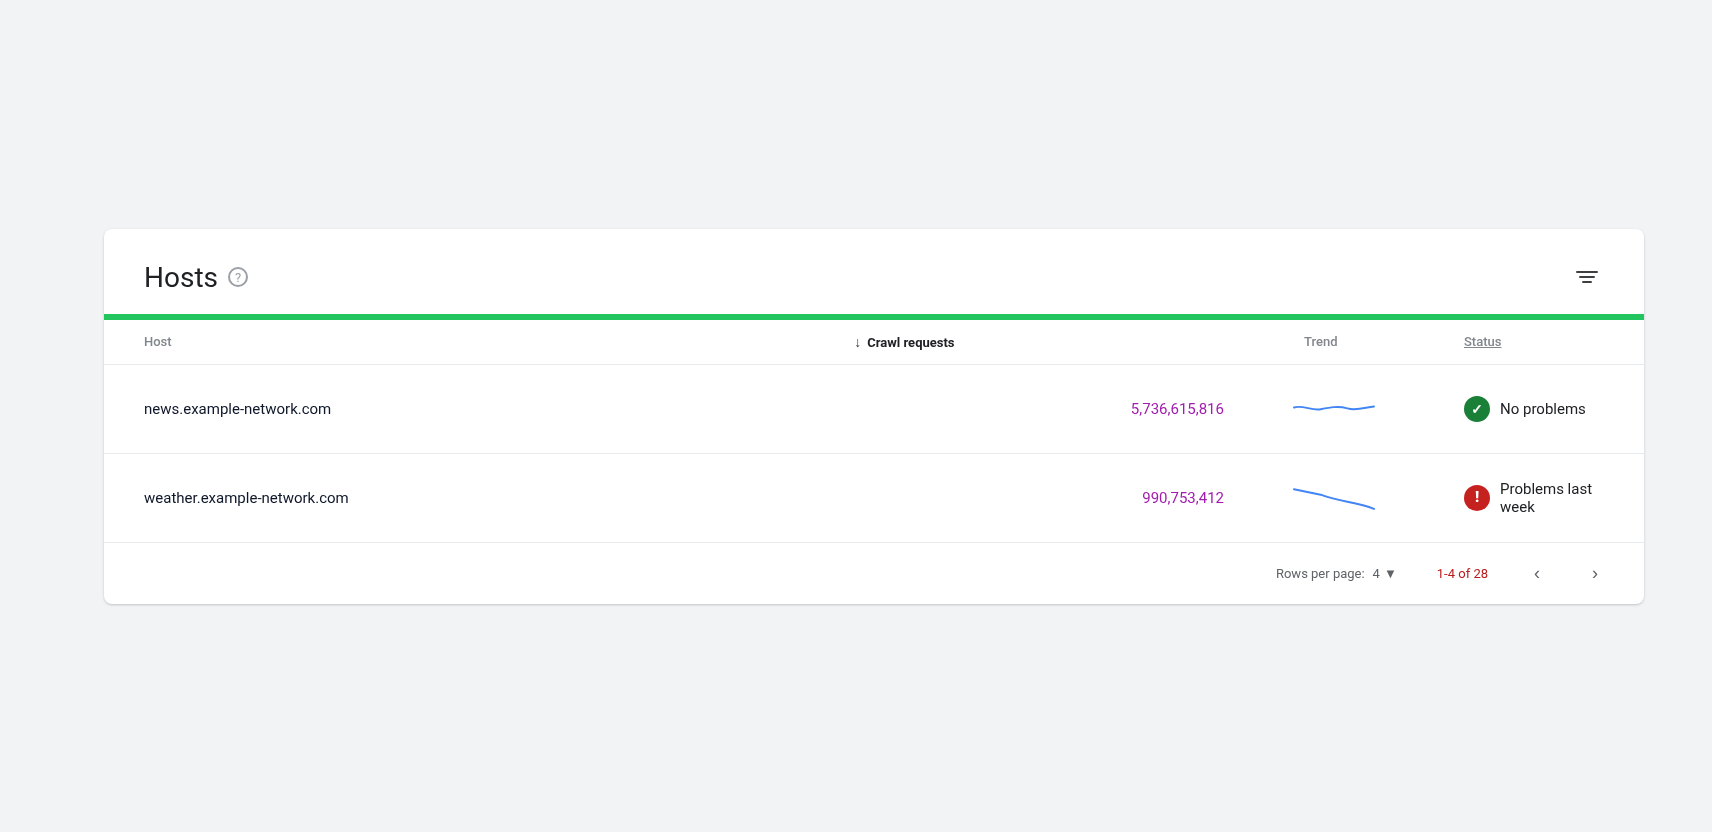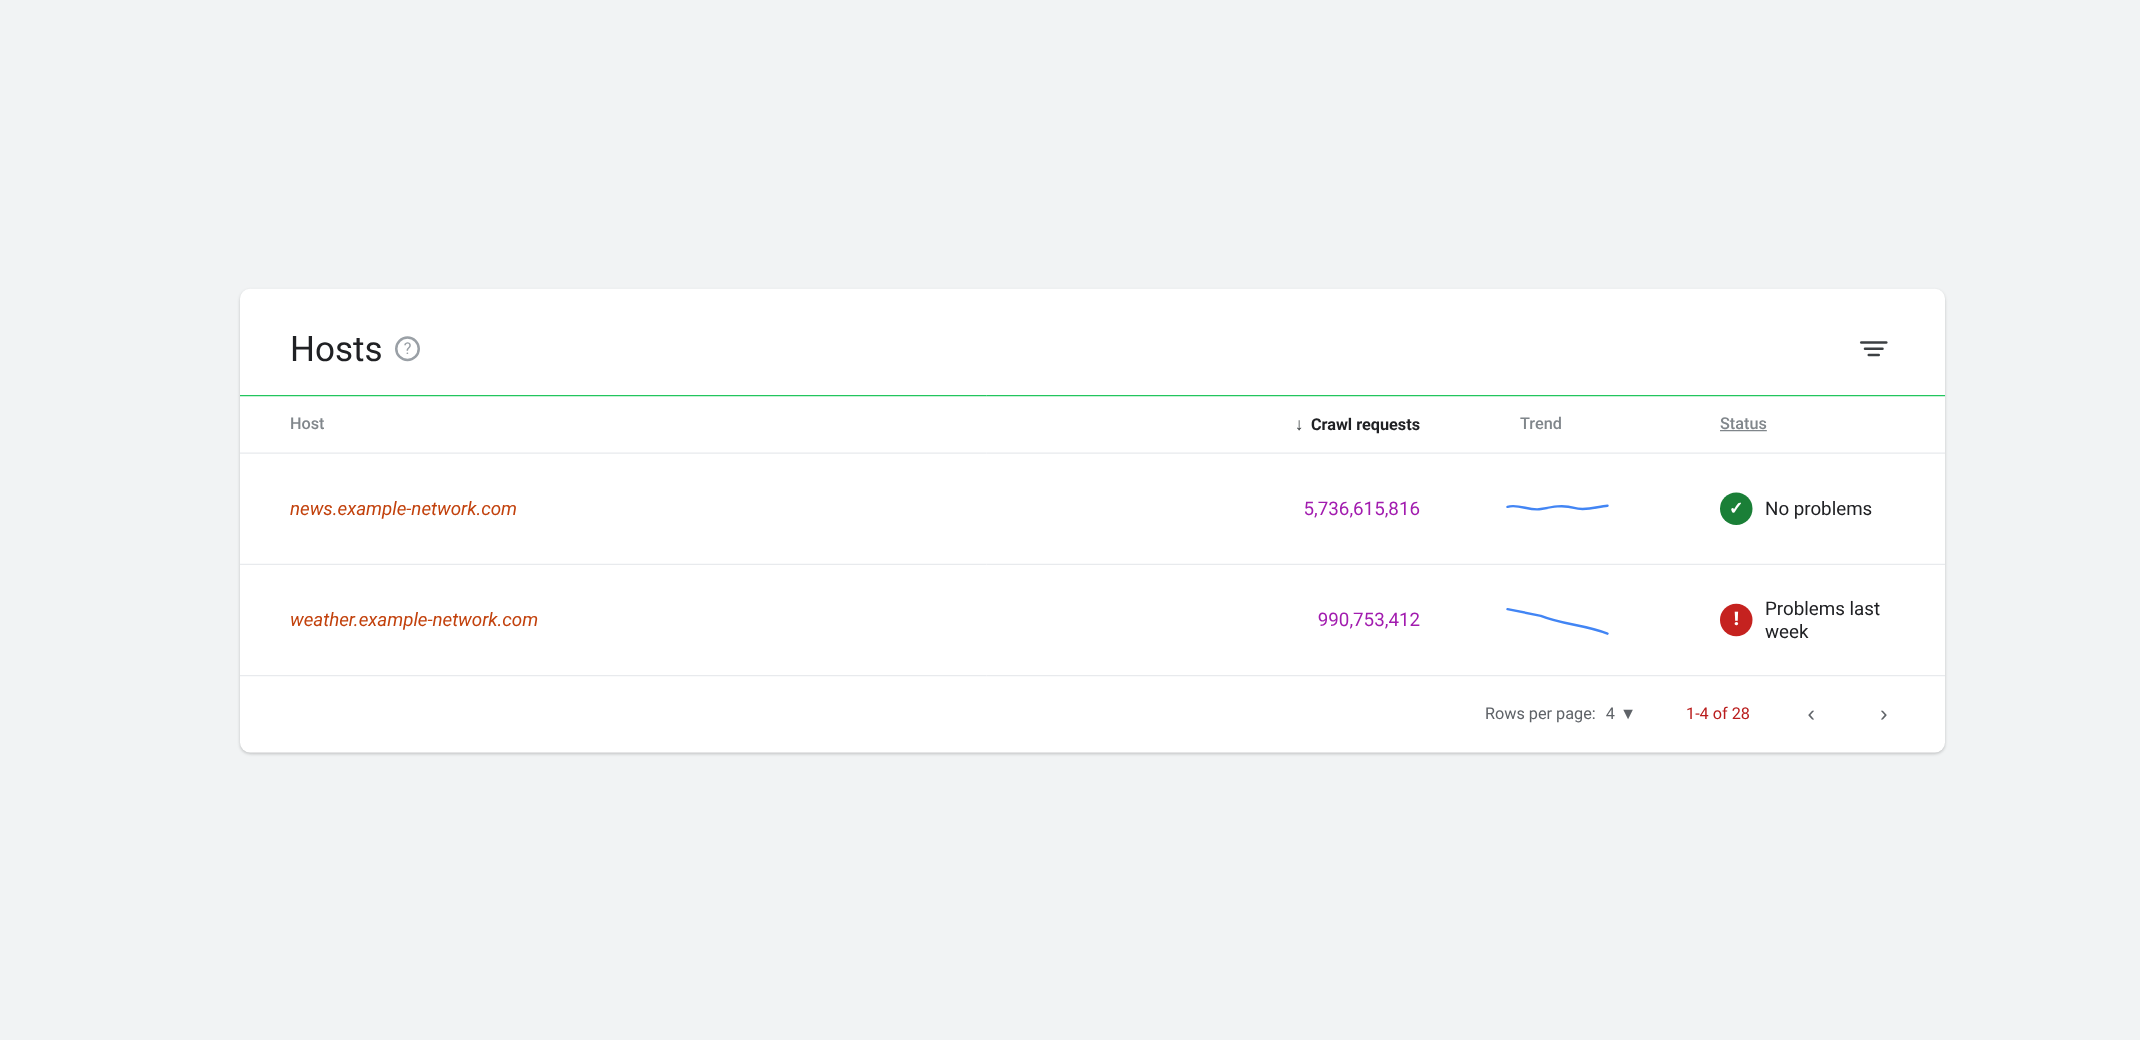--- a/index.html
+++ b/index.html
@@ -9,21 +9,21 @@
       display: flex;
       align-items: center;
       justify-content: center;
       min-height: 100vh;
       padding: 30px;
     }
     .card {
       background: #fff;
       border-radius: 8px;
       box-shadow: 0 1px 3px rgba(0,0,0,0.12), 0 1px 2px rgba(0,0,0,0.08);
-      width: 1364px;
+      width: 1540px;
       max-width: 100%;
       padding: 0;
       overflow: hidden;
       margin-left: 36px;
     }
     .card-header {
       display: flex;
       align-items: center;
       justify-content: space-between;
       padding: 32px 40px 20px 40px;
@@ -64,32 +64,31 @@
       border-radius: 1px;
     }
     .filter-icon span:nth-child(1) { width: 22px; height: 2px; }
     .filter-icon span:nth-child(2) { width: 16px; height: 2px; margin-left: 3px; }
     .filter-icon span:nth-child(3) { width: 10px; height: 2px; margin-left: 6px; }
     table {
       width: 100%;
       border-collapse: collapse;
     }
     thead tr {
-      border-top: 1px solid #22c55e;
+      border-top: 6px solid #22c55e;
       border-bottom: 1px solid #e8eaed;
     }
     thead th {
       padding: 14px 40px;
       text-align: left;
       font-size: 13px;
       font-weight: 500;
       color: #80868b;
     }
     thead th.col-crawl {
-      text-align: right;
       color: #202124;
       font-weight: 700;
       white-space: nowrap;
     }
     thead th.col-crawl .sort-arrow {
       color: #3c4043;
       margin-right: 6px;
       font-size: 14px;
     }
     thead th.col-trend { width: 160px; }
@@ -98,23 +97,22 @@
     tbody tr {
       border-bottom: 1px solid #e8eaed;
     }
     tbody tr:last-child { border-bottom: none; padding-left: 26px; }
     tbody td {
       padding: 22px 40px;
       font-size: 15px;
       color: #202124;
     }
     tbody td.col-host {
-      color: #c2410c;
-      font-size: 15px;
-      font-style: italic;
+      color: #0f172a;
+      font-size: 15px;
     }
     tbody td.col-crawl {
       text-align: right;
       font-size: 15px;
       color: #a21caf;
     }
     tbody td.col-trend {
       width: 160px;
       padding-left: 20px;
       padding-right: 20px;

